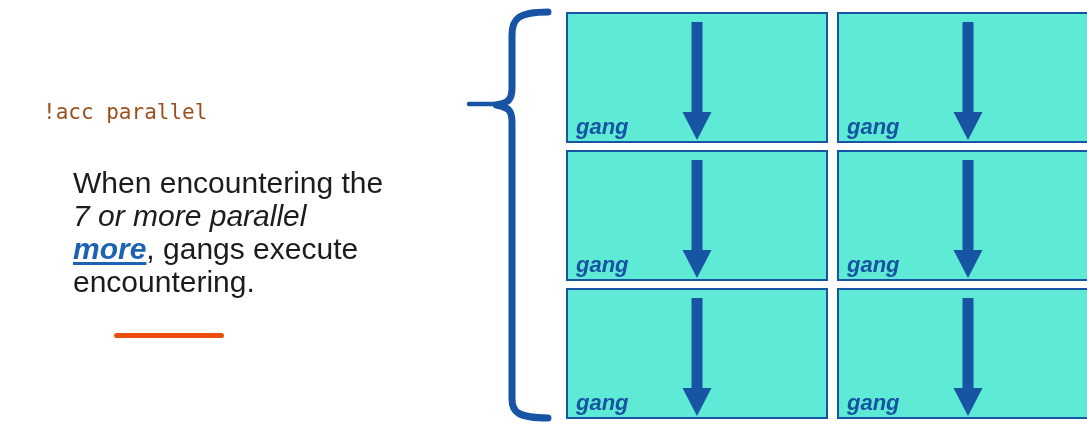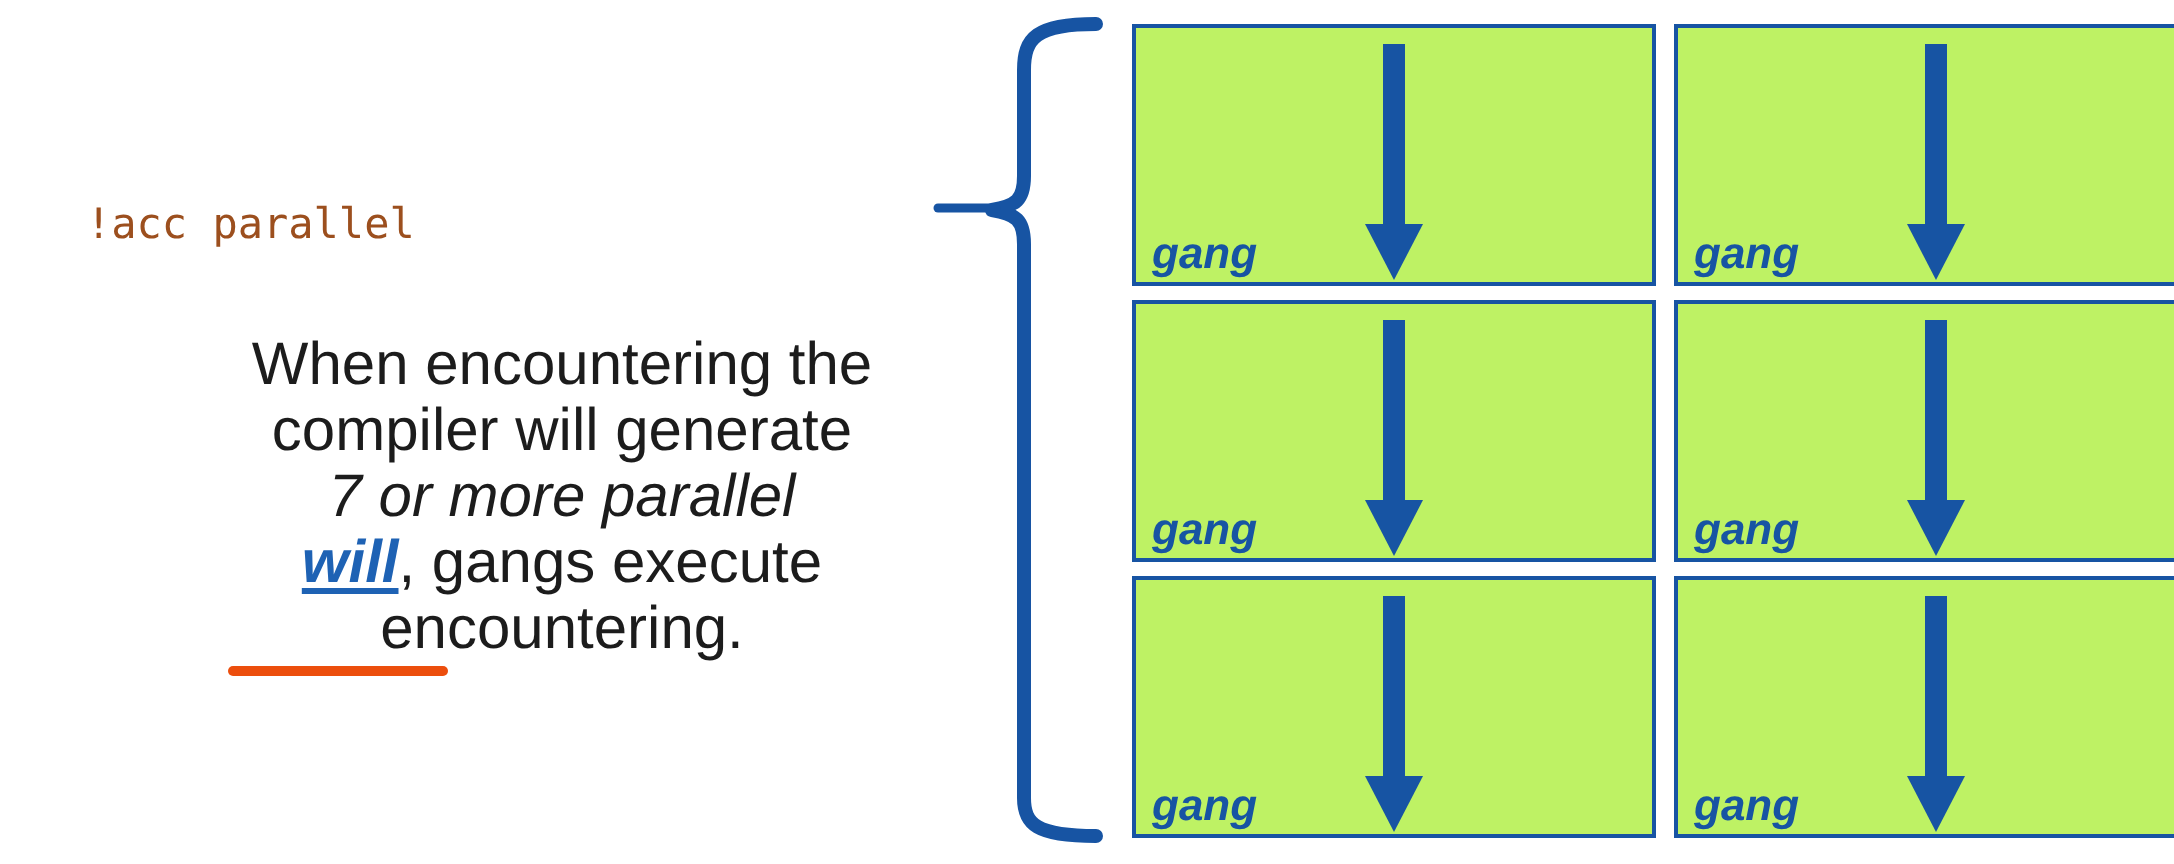--- a/index.html
+++ b/index.html
@@ -15,21 +15,20 @@
   .code{
     position:absolute;left:15px;top:99px;
     font-family:"DejaVu Sans Mono", monospace;
     font-size:21px;line-height:26px;
     color:#9C4F1E;
     white-space:pre;
   }
   
   .para{
     position:absolute;left:45px;top:166px;width:416px;
-    text-align:center;
     font-size:30px;line-height:33px;
     color:#1C1C1C;
   }
   .pline{height:33px;white-space:nowrap;}
   .kw{color:#1E62B4;font-weight:bold;font-style:italic;}
   .kw-link{
     color:#1E62B4;font-weight:bold;font-style:italic;
     text-decoration:underline;
     text-decoration-thickness:2.5px;
     text-underline-offset:3px;
@@ -44,21 +43,21 @@
   
   .grid{
     position:absolute;left:538px;top:12px;
     display:grid;
     grid-template-columns:262px 262px;
     grid-template-rows:131px 131px 131px;
     column-gap:9px;row-gap:7px;
   }
   .gangbox{
     position:relative;
-    background:#bef264;
+    background:#5eead4;
     border:2.5px solid #1754A3;
     box-sizing:border-box;
   }
   .ganglabel{
     position:absolute;left:8px;bottom:1px;
     font-size:22px;font-weight:bold;font-style:italic;
     color:#1754A3;
   }
   .arrow{
     position:absolute;top:8px;left:calc(50% - 15px);
@@ -70,27 +69,24 @@
 
 <div class="stage">
 
   <div class="code">!acc parallel</div>
 
   <div class="para">
     <div class="pline">
       <span>When encountering the</span>
     </div>
     <div class="pline">
-      <span>compiler will generate</span>
-    </div>
-    <div class="pline">
       <span class="it">7 or more parallel</span>
     </div>
     <div class="pline">
-      <span class="kw-link">will</span><span>, gangs execute</span>
+      <span class="kw-link">more</span><span>, gangs execute</span>
     </div>
     <div class="pline">
       <span>encountering.</span>
     </div>
   </div>
 
   <div class="orange-underline"></div>
 
   <svg class="brace" viewBox="0 0 120 432" xmlns="http://www.w3.org/2000/svg">
     <path d="M100,12 C70,12 64,19 64,35 L64,88 C64,100 60,103 48,105 C60,107 64,110 64,122 L64,399 C64,412 70,418 100,418" fill="none" stroke="#1754A3" stroke-width="7" stroke-linecap="round" stroke-linejoin="round"></path>

